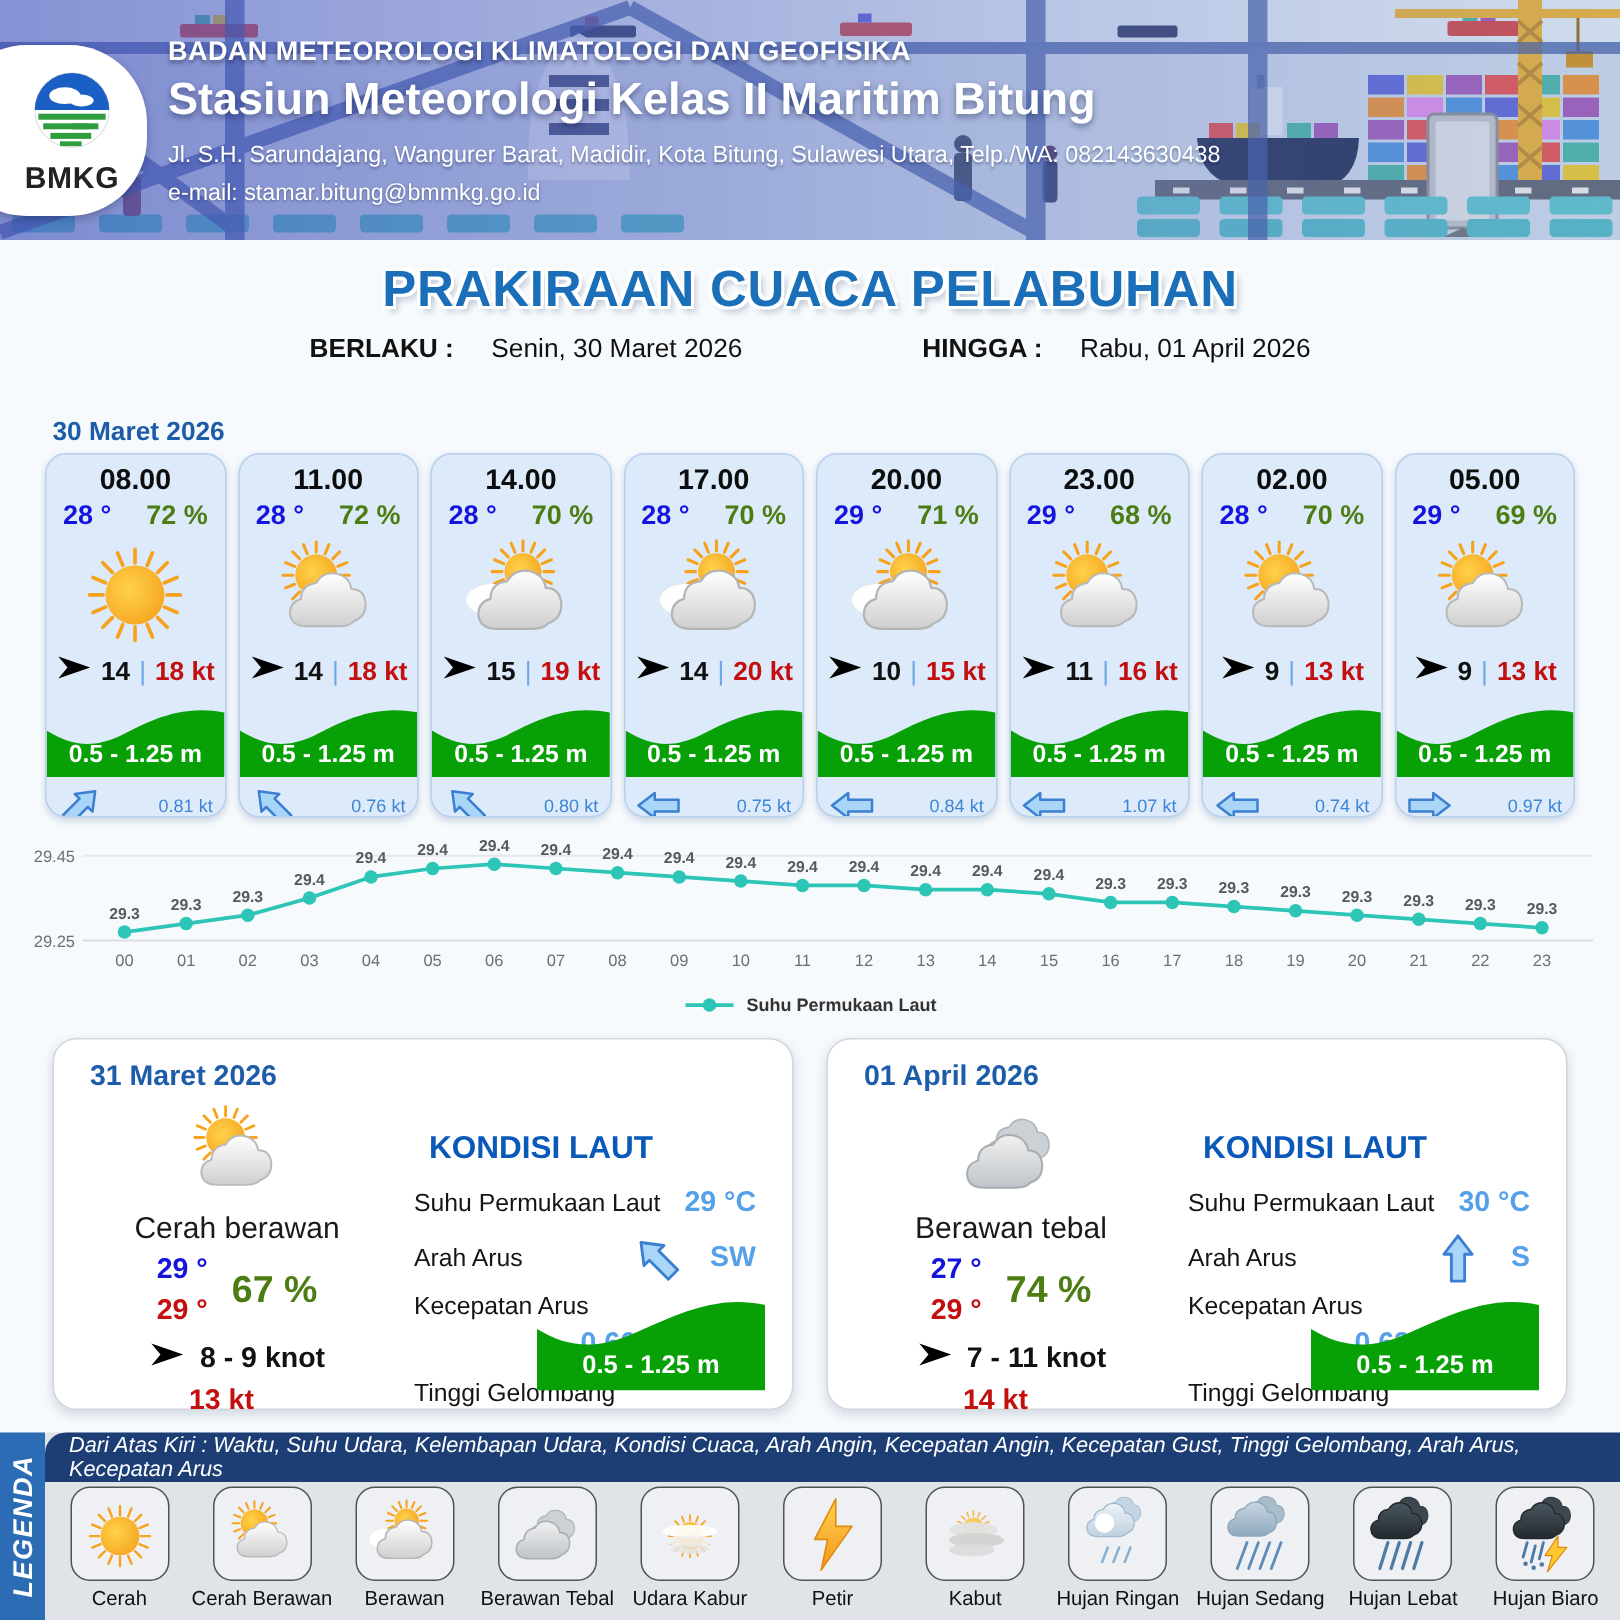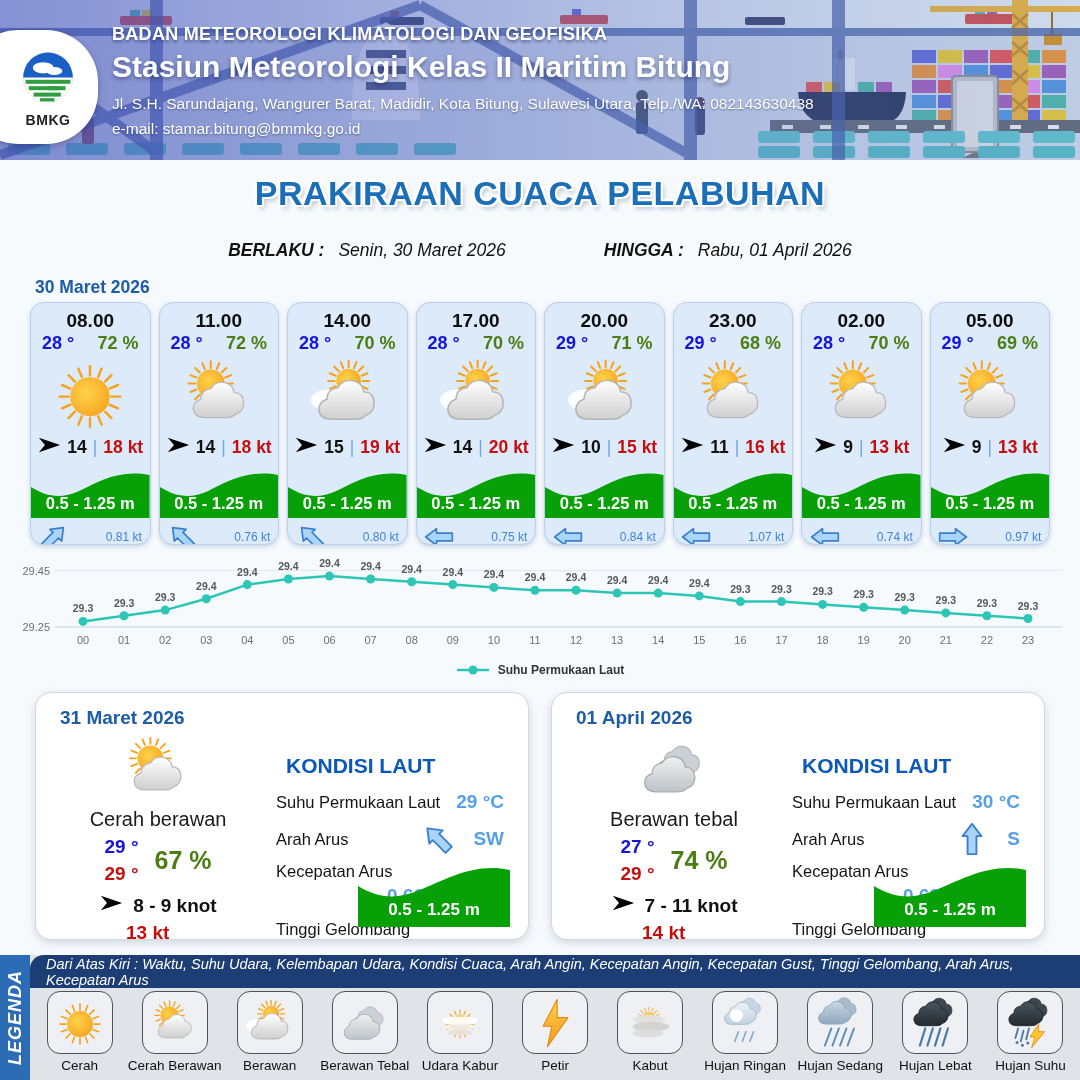--- a/index.html
+++ b/index.html
@@ -12,29 +12,29 @@
   .hdr-text{position:absolute;left:112px;top:24px;color:#fff;z-index:3;}
   .hdr-agency{font-size:18px;font-weight:bold;letter-spacing:.3px;text-shadow:0 2px 3px rgba(10,20,60,.45);}
   .hdr-station{font-size:30px;font-weight:bold;margin-top:5px;text-shadow:0 2px 4px rgba(10,20,60,.45);}
   .hdr-addr{font-size:15.5px;margin-top:11px;text-shadow:0 1px 2px rgba(10,20,60,.45);}
   .hdr-mail{font-size:15.5px;margin-top:7px;text-shadow:0 1px 2px rgba(10,20,60,.45);}
   .logo{position:absolute;left:-34px;top:30px;width:132px;height:114px;background:#fff;
         border-radius:52px;box-shadow:0 2px 6px rgba(0,0,30,.25);z-index:4;
         display:flex;flex-direction:column;align-items:flex-end;justify-content:center;padding-right:10px;box-sizing:border-box;}
   .logo-inner{display:flex;flex-direction:column;align-items:center;width:80px;}
   .logo-emblem{width:64px;height:64px;}
-  .logo-text{font-size:14px;font-weight:bold;color:#222;letter-spacing:.5px;margin-top:1px;}
+  .logo-text{font-size:20px;font-weight:bold;color:#222;letter-spacing:.5px;margin-top:1px;}
 
   
   .titleband{position:absolute;left:0;top:160px;width:1080px;height:140px;}
   .h1{margin-top:14px;text-align:center;font-size:34px;font-weight:bold;letter-spacing:.5px;color:#1b6fb8;
       text-shadow:-2px -2px 0 #fff,2px -2px 0 #fff,-2px 2px 0 #fff,2px 2px 0 #fff,3px 4px 4px rgba(110,130,160,.45);}
   .h2{margin-top:4px;text-align:center;font-size:26px;font-weight:bold;color:#3e9de9;
       text-shadow:-2px -2px 0 #fff,2px -2px 0 #fff,-2px 2px 0 #fff,2px 2px 0 #fff,2px 3px 3px rgba(110,130,160,.4);}
-  .validity{margin-top:27px;text-align:center;font-size:17.5px;display:flex;justify-content:center;gap:14px;font-style:italic;}
+  .validity{margin-top:9px;text-align:center;font-size:17.5px;display:flex;justify-content:center;gap:25px;}
   .validity b{font-weight:bold;}
   .vgap{width:70px;}
   .fdate{position:absolute;left:35px;bottom:2px;font-size:17.5px;font-weight:bold;color:#1c5ca8;}
 
   
   .cards{position:absolute;left:0;top:302px;width:1080px;height:243px;display:flex;gap:8px;padding:0 30px;box-sizing:border-box;}
   .card{flex:1;background:#ddeafa;border:1px solid #b7d0ec;border-radius:14px;overflow:hidden;
         box-shadow:0 2px 5px rgba(100,130,170,.3);display:flex;flex-direction:column;}
   .c-time{text-align:center;font-weight:bold;font-size:19px;padding-top:7px;color:#0d0d0d;}
   .c-th{display:flex;justify-content:space-between;padding:1px 11px 0 11px;font-weight:bold;font-size:18px;}
@@ -1766,17 +1766,17 @@
               <path transform="translate(0,-8) scale(0.84)" d="M30,75 Q14,75 13,62 Q13,51 24,48 Q24,34 39,32 Q46,20 60,23 Q72,26 74,38 Q87,38 88,53 Q88,66 76,70 Q72,75 62,75 Z" fill="url(#darkcloudgrad)" stroke="#20262c" stroke-width="2"></path>
               <line x1="28" y1="60" x2="23" y2="78" stroke="#4d7ba6" stroke-width="3.5" stroke-linecap="round"></line>
               <line x1="38" y1="64" x2="33" y2="84" stroke="#4d7ba6" stroke-width="3.5" stroke-linecap="round"></line>
               <line x1="48" y1="60" x2="43" y2="80" stroke="#4d7ba6" stroke-width="3.5" stroke-linecap="round"></line>
               <circle cx="26" cy="86" r="2.8" fill="#4d7ba6"></circle>
               <circle cx="36" cy="91" r="2.8" fill="#4d7ba6"></circle>
               <circle cx="46" cy="87" r="2.8" fill="#4d7ba6"></circle>
               <polygon points="66,52 50,76 59,76 53,96 77,66 66,66" fill="#ffc62e" stroke="#e08a0e" stroke-width="1.5" stroke-linejoin="round"></polygon>
             </svg>
           </div>
-    <div class="leglabel">Hujan Suhu</div>
+    <div class="leglabel">Hujan Biaro</div>
   </div>
       </div>
   </div>
 </div>
 
 </body></html>

